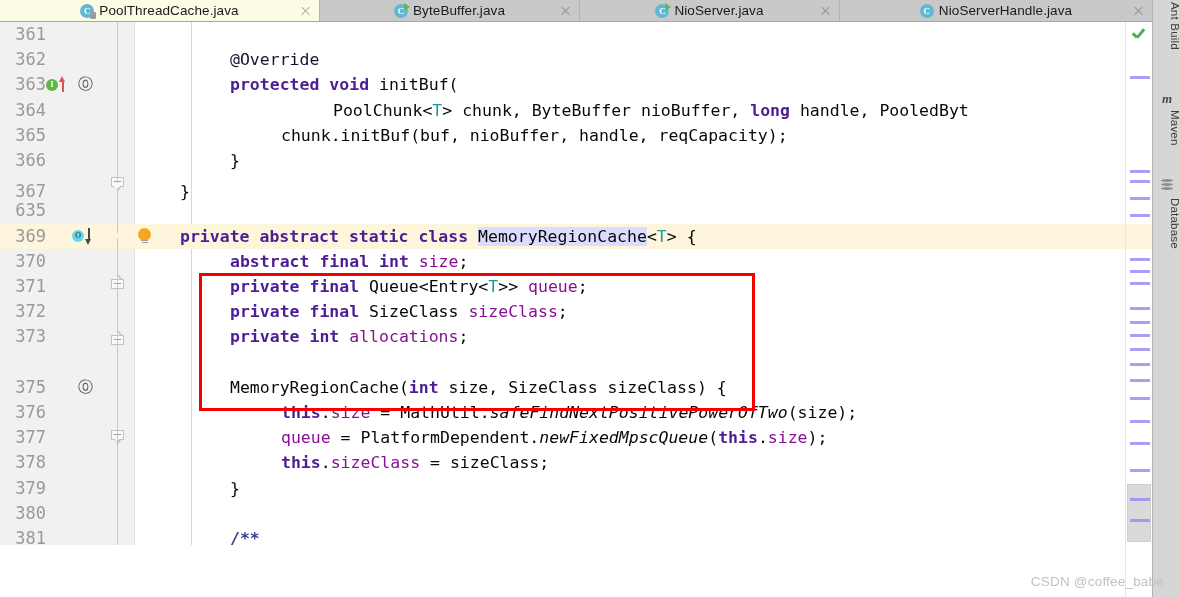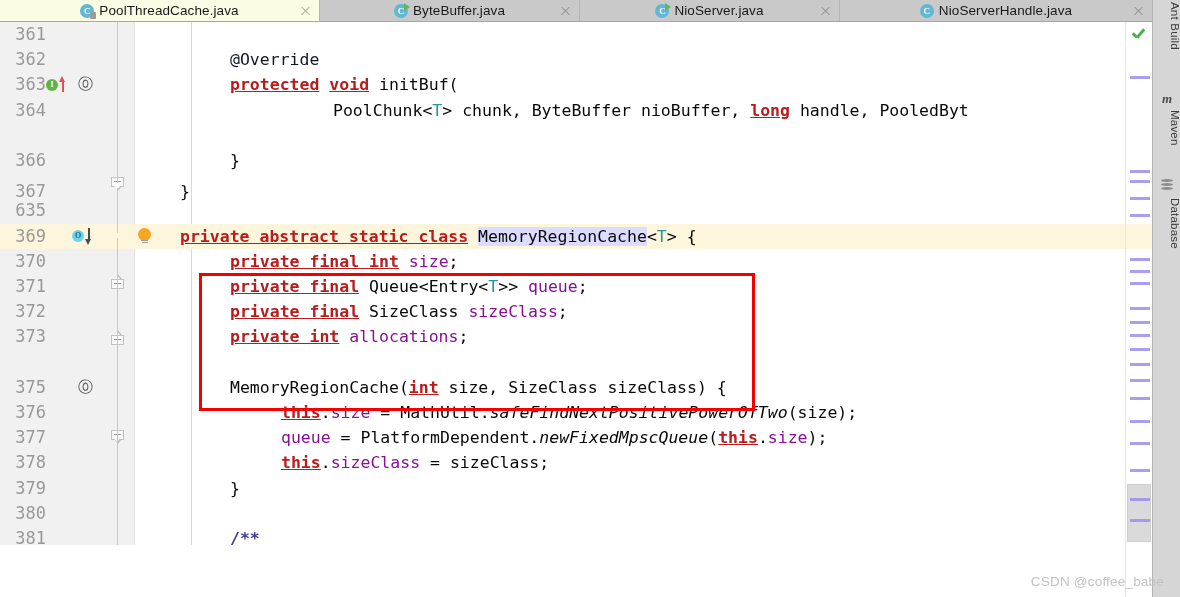--- a/index.html
+++ b/index.html
@@ -95,21 +95,21 @@
     line-height:25.2px;
   }
   .code{
     position:absolute;left:180px;top:0;
     font-family:"DejaVu Sans Mono","Liberation Mono",monospace;
     font-size:16.5px;line-height:25.2px;color:#000000;
     white-space:pre;
   }
 
   
-  .kw{color:#b91c1c;font-weight:bold;text-decoration:underline;}
+  .kw{color:#4c1d95;font-weight:bold;}
   .ann{color:#0f172a;}
   .typ{color:#20999d;}
   .fld{color:#871094;}
   .sm{font-style:italic;}
   .jdoc{color:#3d3d8f;font-weight:bold;}
   .plain{color:#080808;}
   .clshl{background:#dcdcff;}
 
   
   .marker{position:absolute;top:0;height:25.2px;}
@@ -294,20 +294,24 @@
       </div>
 
       <div class="row" style="top:75.6px;position:absolute;width:1180px">
         <span class="lnum">364</span>
         <span class="fold" style="top:79.5px;position:absolute">
           <span class="box"></span><span class="dash"></span><span class="tip"></span><span class="tipin"></span>
         </span>
         <span class="code" style="left:333px"><span class="plain">PoolChunk&lt;</span><span class="typ">T</span><span class="plain">&gt; chunk, ByteBuffer nioBuffer, </span><span class="kw">long</span><span class="plain"> handle, PooledByt</span></span>
       </div>
 
+      <div class="row" style="top:100.8px;position:absolute;width:1180px">
+        <span class="lnum">365</span>
+        <span class="code" style="left:281px"><span class="plain">chunk.initBuf(buf, nioBuffer, handle, reqCapacity);</span></span>
+      </div>
 
       <div class="row" style="top:126px;position:absolute;width:1180px">
         <span class="lnum">366</span>
         <span class="fold up" style="top:131px;position:absolute">
           <span class="box"></span><span class="dash"></span><span class="tip"></span><span class="tipin"></span>
         </span>
         <span class="code" style="left:230px"><span class="plain">}</span></span>
       </div>
 
       <div class="row" style="top:157px;position:absolute;width:1180px">
@@ -333,21 +337,21 @@
           <span class="box"></span><span class="dash"></span><span class="tip"></span><span class="tipin"></span>
         </span>
         <span class="bulb">
           <span class="glass"></span><span class="b1"></span><span class="b2"></span>
         </span>
         <span class="code" style="left:180px"><span class="kw">private abstract static class</span><span class="plain"> </span><span class="clshl plain">MemoryRegionCache</span><span class="plain">&lt;</span><span class="typ">T</span><span class="plain">&gt; {</span></span>
       </div>
 
       <div class="row" style="top:226.8px;position:absolute;width:1180px">
         <span class="lnum">370</span>
-        <span class="code" style="left:230px"><span class="kw">private final int</span> <span class="fld">size</span><span class="plain">;</span></span>
+        <span class="code" style="left:230px"><span class="kw">abstract final int</span> <span class="fld">size</span><span class="plain">;</span></span>
       </div>
 
       <div class="row" style="top:252px;position:absolute;width:1180px">
         <span class="lnum">371</span>
         <span class="code" style="left:230px"><span class="kw">private final</span><span class="plain"> Queue&lt;Entry&lt;</span><span class="typ">T</span><span class="plain">&gt;&gt; </span><span class="fld">queue</span><span class="plain">;</span></span>
       </div>
 
       <div class="row" style="top:277.2px;position:absolute;width:1180px">
         <span class="lnum">372</span>
         <span class="code" style="left:230px"><span class="kw">private final</span><span class="plain"> SizeClass </span><span class="fld">sizeClass</span><span class="plain">;</span></span>

